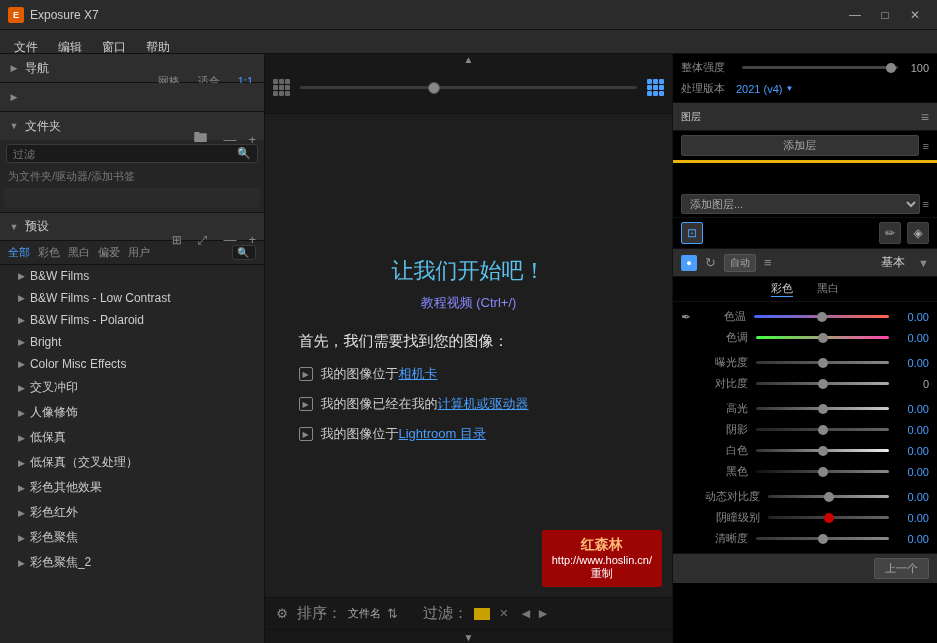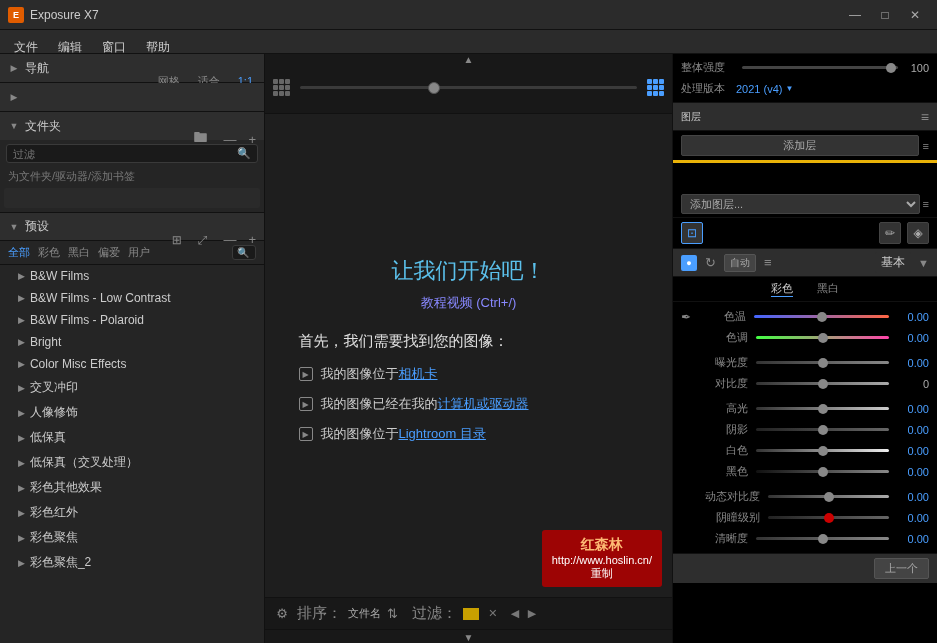--- a/index.html
+++ b/index.html
@@ -765,21 +765,21 @@
         <div>http://www.hoslin.cn/</div>
         <div>重制</div>
       </div>
     </div>
 
     <div class="bottom-toolbar">
       <span class="gear-icon">⚙</span>
       <span class="sort-label">排序：</span>
       <span class="sort-value">文件名</span>
       <span style="font-size:13px; color:#888; cursor:pointer;">⇅</span>
-      <span class="sort-label" style="margin-left:8px;text-align:center;">过滤：</span>
+      <span class="sort-label" style="margin-left:19px;text-align:center;">过滤：</span>
       <div class="filter-flag"></div>
       <span class="small-btn">✕</span>
       <div class="nav-arrows">
         <span class="small-btn">◀</span>
         <span class="small-btn">▶</span>
       </div>
     </div>
 
     <div class="bottom-arrow" style="height:14px; background:#181818; border-top:1px solid #111;">
       <span style="font-size:10px; color:#888;">▼</span>

